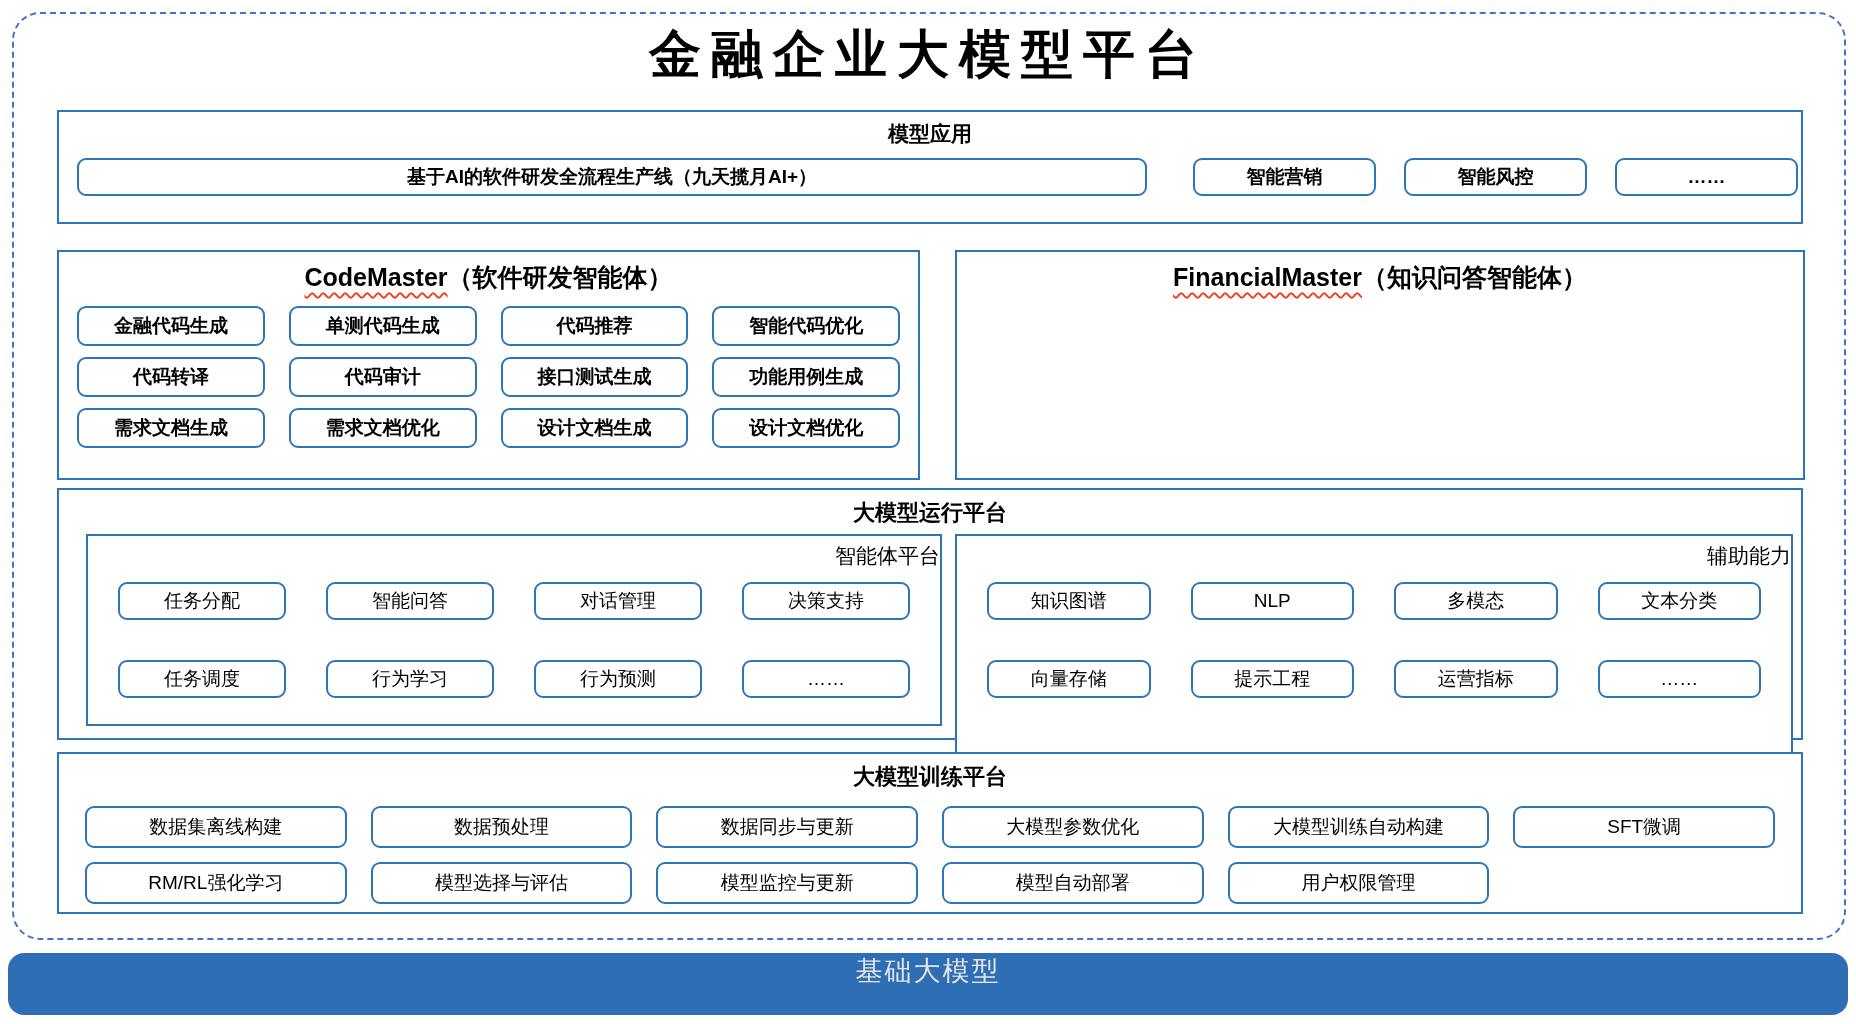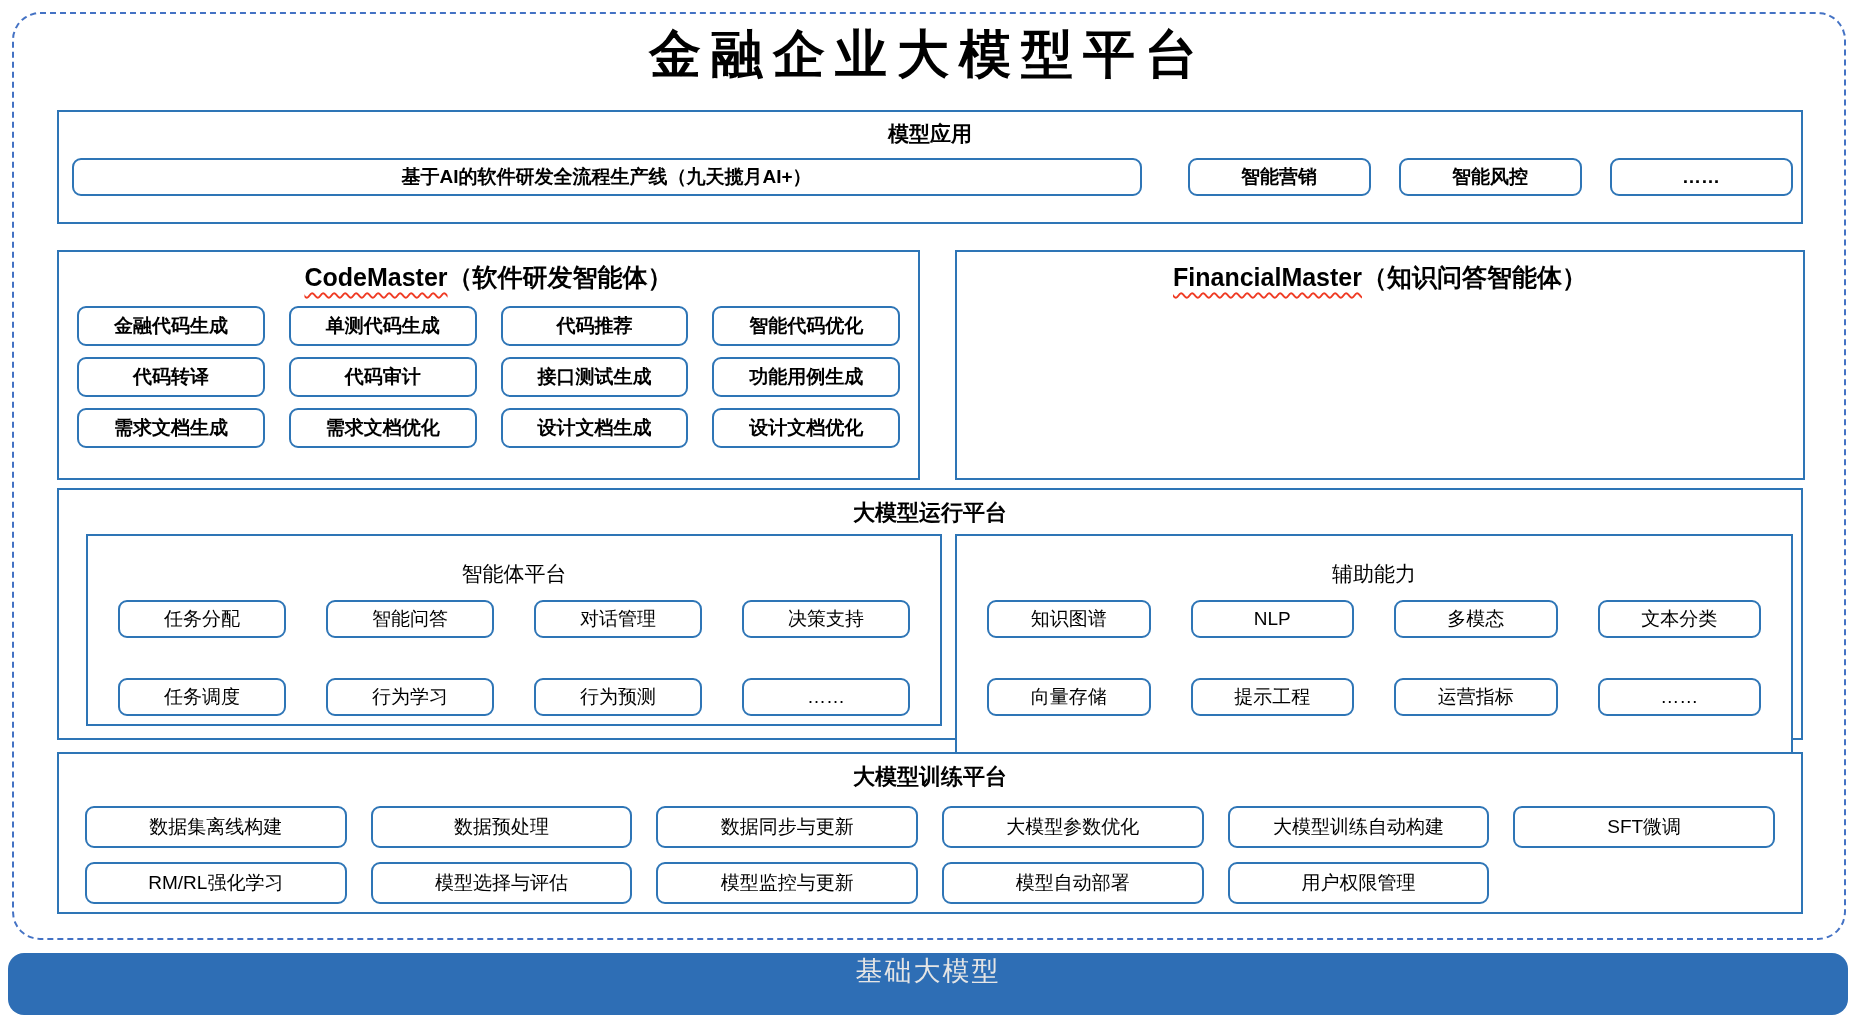--- a/index.html
+++ b/index.html
@@ -18,41 +18,41 @@
   }
   .sec{position:absolute;border:2px solid #2E75B6;background:#fff;box-sizing:border-box;}
   .sec-header{text-align:center;font-weight:bold;font-size:21px;padding-top:8px;}
   .chip{
     border:2px solid #2E75B6;border-radius:9px;height:40px;box-sizing:border-box;
     display:flex;align-items:center;justify-content:center;
     font-size:19px;background:#fff;white-space:nowrap;
   }
   
   .sec-app{left:57px;top:110px;width:1746px;height:114px;}
-  .app-row{display:flex;gap:28px;padding:10px 14px 4px 18px;justify-content:center;}
+  .app-row{display:flex;gap:28px;padding:10px 14px 4px 18px;}
   .app-row .chip{font-weight:bold;height:38px;}
   .chip-wide{width:1070px;flex:none;margin-right:18px;}
   .chip-app{width:183px;flex:none;}
   
   .master{position:absolute;top:250px;height:230px;border:2px solid #2E75B6;background:#fff;box-sizing:border-box;}
   .master-left{left:57px;width:863px;}
   .master-right{left:955px;width:850px;}
   .master-title{text-align:center;font-size:25px;font-weight:bold;padding-top:9px;}
   .master-title .en{
     text-decoration-line:underline;text-decoration-style:wavy;
     text-decoration-color:#ef3b24;text-decoration-thickness:2px;text-underline-offset:6px;
   }
   .master-grid{display:grid;grid-template-columns:repeat(4,1fr);column-gap:24px;row-gap:11px;padding:12px 18px 0 18px;}
   .master-grid .chip{font-weight:bold;}
   
   .sec-run{left:57px;top:488px;width:1746px;height:252px;}
   .sub-box{position:absolute;border:2px solid #2E75B6;background:#fff;box-sizing:border-box;}
   .sub-left{left:27px;top:44px;width:856px;height:192px;}
   .sub-right{left:896px;top:44px;width:838px;height:228px;}
-  .sub-title{text-align:center;font-size:21px;padding-top:24px;}
+  .sub-title{text-align:right;font-size:21px;padding-top:6px;}
   .sub-grid{display:grid;grid-template-columns:repeat(4,1fr);column-gap:26px;row-gap:14px;padding:12px 30px 0 30px;gap:40px;}
   .sub-grid .chip{height:38px;font-weight:normal;}
   
   .sec-train{left:57px;top:752px;width:1746px;height:162px;}
   .sec-train .sec-header{font-size:22px;}
   .train-grid{display:grid;grid-template-columns:repeat(6,1fr);column-gap:24px;row-gap:14px;padding:14px 26px 0 26px;}
   .train-grid .chip{height:42px;font-weight:normal;}
   
   .base-bar{
     position:absolute;left:8px;top:953px;width:1840px;height:62px;

